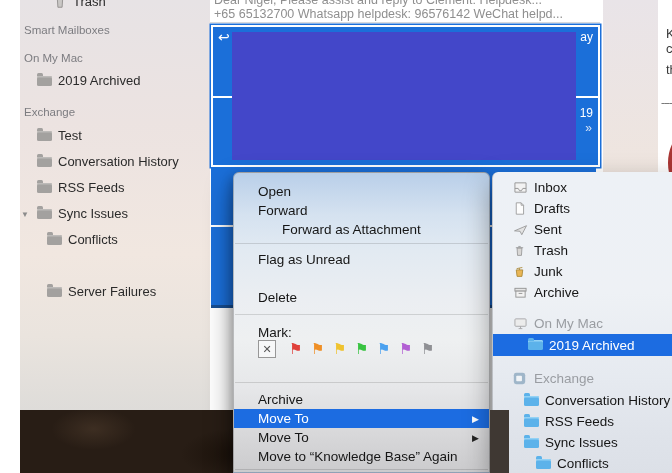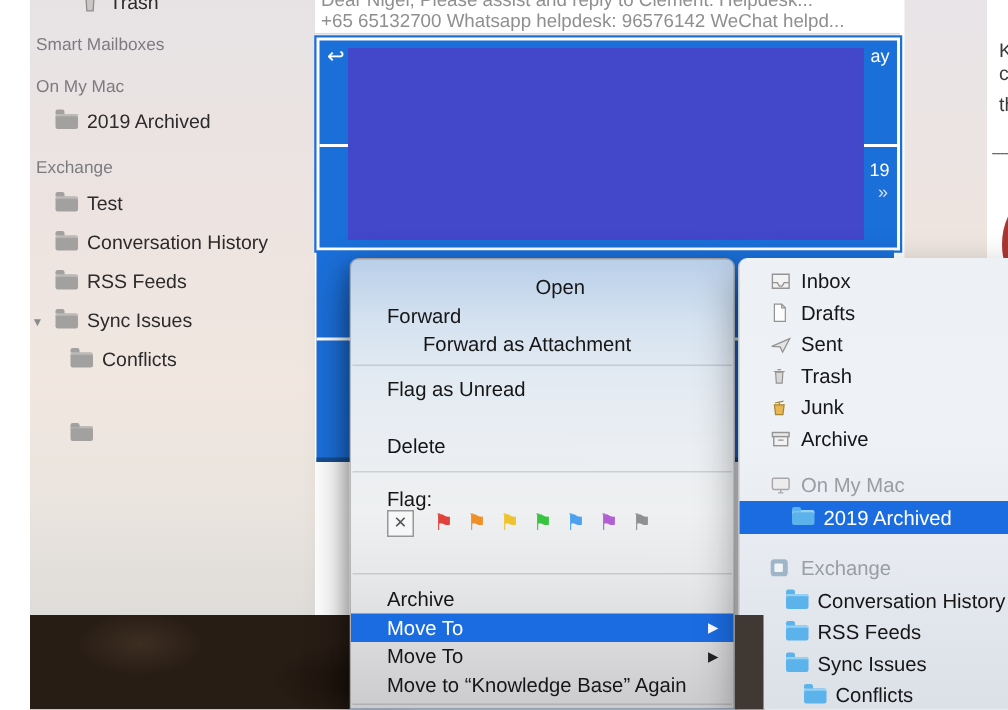--- a/index.html
+++ b/index.html
@@ -132,20 +132,21 @@
   <div class="sb-item" style="left:17px;top:206px;">
     <span class="folder gray"></span>
     <span class="lbl">Sync Issues</span>
   </div>
   <div class="sb-item" style="left:27px;top:232px;">
     <span class="folder gray"></span>
     <span class="lbl">Conflicts</span>
   </div>
   <div class="sb-item" style="left:27px;top:284px;">
     <span class="folder gray"></span>
+    <span class="lbl">Server Failures</span>
   </div>
 </div>
 
 <div class="abs" id="msglist">
   <div id="preview">
     <div>Dear Nigel, Please assist and reply to Clement: Helpdesk:..</div>
     <div>+65 65132700 Whatsapp helpdesk: 96576142 WeChat helpd...</div>
   </div>
   <div id="preview-sep"></div>
 
@@ -166,28 +167,28 @@
 <div class="abs" id="pinkstrip"></div>
 <div class="abs" id="readpane">
   <span class="frag" style="top:26px;">Ki</span>
   <span class="frag" style="top:41px;">cl</span>
   <span class="frag" style="top:62px;">th</span>
   <span id="rp-dash">-----</span>
   <div id="red-circle"></div>
 </div>
 
 <div class="abs" id="menu">
-  <div class="m-item" style="top:9px;text-align:center;">Open</div>
+  <div class="m-item" style="top:9px;">Open</div>
   <div class="m-item" style="top:28px;">Forward</div>
   <div class="m-item" style="top:47px;padding-left:48px;">Forward as Attachment</div>
   <div class="m-sep" style="top:70px;"></div>
   <div class="m-item" style="top:77px;">Flag as Unread</div>
   <div class="m-item" style="top:115px;">Delete</div>
   <div class="m-sep" style="top:141px;"></div>
-  <div class="m-item" style="top:150px;">Flag:</div>
+  <div class="m-item" style="top:150px;">Mark:</div>
   <div id="flag-row">
     <span id="clear-flag">✕</span>
     <span class="flag" style="color: rgb(224, 65, 59);">⚑</span>
     <span class="flag" style="color: rgb(239, 143, 38);">⚑</span>
     <span class="flag" style="color: rgb(239, 195, 47);">⚑</span>
     <span class="flag" style="color: rgb(56, 195, 65);">⚑</span>
     <span class="flag" style="color: rgb(75, 161, 239);">⚑</span>
     <span class="flag" style="color: rgb(178, 95, 211);">⚑</span>
     <span class="flag" style="color: rgb(143, 144, 148);">⚑</span>
   </div>

